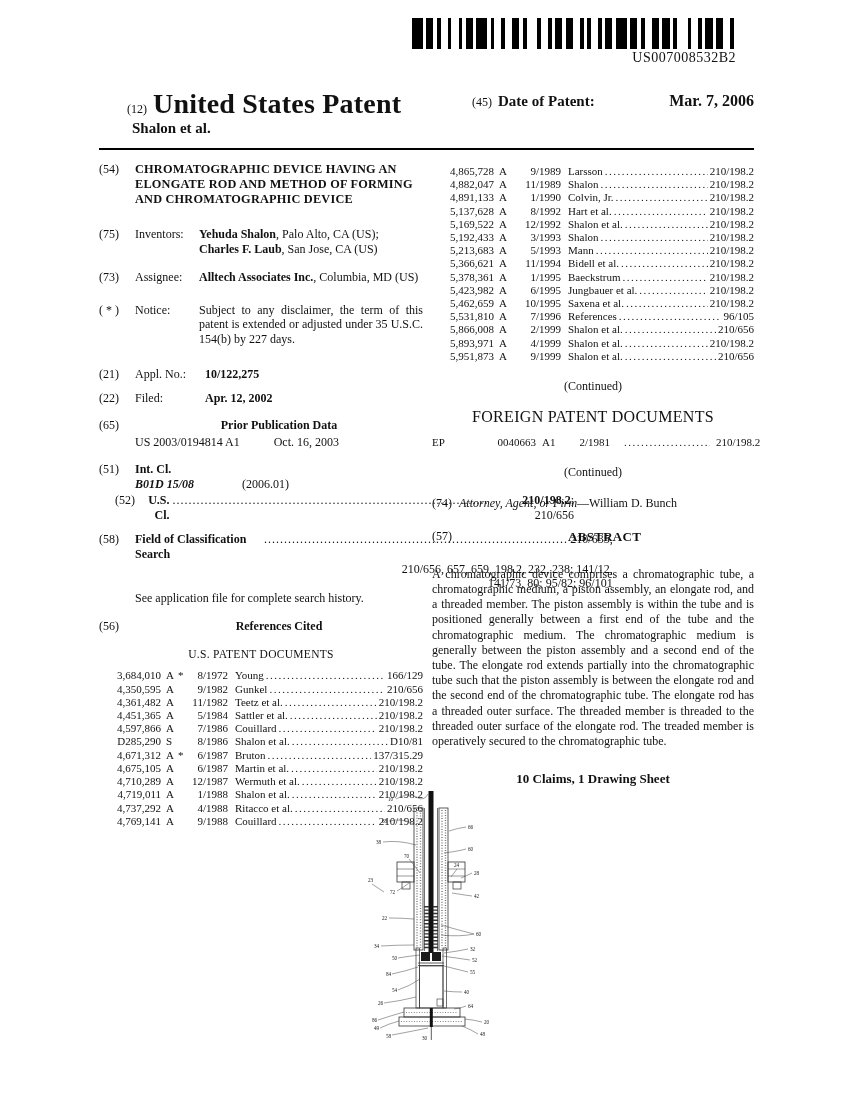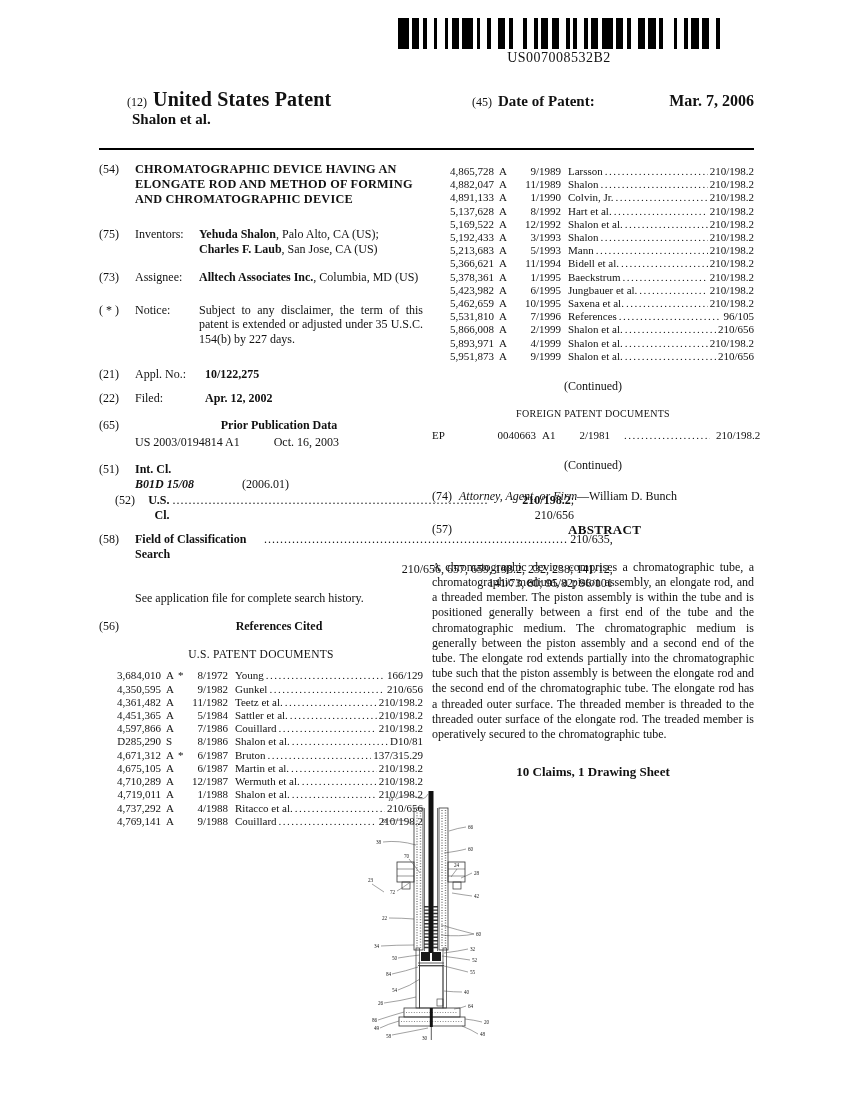--- a/index.html
+++ b/index.html
@@ -3,30 +3,30 @@
 <meta charset="utf-8">
 <style>
   html,body{margin:0;padding:0;}
   body{
     width:853px;height:1100px;position:relative;background:#fff;color:#111;
     font-family:"Liberation Serif","DejaVu Serif",serif;
     -webkit-font-smoothing:antialiased;overflow:hidden;
   }
   .abs{position:absolute;}
   
-  #barcode-wrap{left:396px;top:18px;width:326px;text-align:center;}
+  #barcode-wrap{left:410px;top:18px;width:326px;text-align:right;}
   #barcode{display:flex;height:31px;width:322px;margin:0 auto;}
   #barcode .ink{background:#000;}
   #barcode .space{background:#fff;}
   #barcode-text{font-size:14px;margin-top:1px;letter-spacing:.5px;}
   
   #header{left:99px;top:88px;width:655px;}
   .hrow{display:flex;align-items:baseline;margin-left:28px;}
   .tagnum{font-size:12px;}
-  #big-title{font-size:20px;font-weight:bold;margin-left:6px;letter-spacing:.2px;}
+  #big-title{font-size:28px;font-weight:bold;margin-left:6px;letter-spacing:.2px;}
   #applicant{font-size:15px;font-weight:bold;margin-left:33px;margin-top:0px;}
   #header-right{position:absolute;left:345px;top:4px;width:310px;}
   #header-right .hrow{justify-content:space-between;margin-bottom:4px;}
   .hr-label{font-size:15px;font-weight:bold;margin-left:6px;}
   .hr-val-big{font-size:20px;font-weight:bold;margin-left:auto;}
   .hr-val-med{font-size:16px;font-weight:bold;margin-left:auto;}
   #rule{left:99px;top:148px;width:655px;border-top:2px solid #000;height:0;}
   
   #left-col{left:99px;top:162px;width:324px;font-size:12px;line-height:14.6px;}
   #right-col{left:432px;top:163px;width:322px;font-size:12px;}
@@ -503,21 +503,21 @@
         <span class="pstar"></span>
         <span class="pdate">9/1999</span>
         <span class="pname">Shalon et al.</span>
         <span class="pdots"></span>
         <span class="pcls">210/656</span>
       </div>
     </div>
 
   <div class="continued" style="margin-top:16px;">(Continued)</div>
 
-  <div class="sect-heading" style="font-size:10px;">FOREIGN PATENT DOCUMENTS</div>
+  <div class="sect-heading" style="font-size:16px;">FOREIGN PATENT DOCUMENTS</div>
 
   <div class="ptable" style="margin-top:10px;">
     <div class="prow">
       <span class="fcountry">EP</span>
       <span class="fnum">0040663</span>
       <span class="fkind">A1</span>
       <span class="fdate">2/1981</span>
       <span class="pdots fdots"></span>
       <span class="pcls">210/198.2</span>
     </div>

